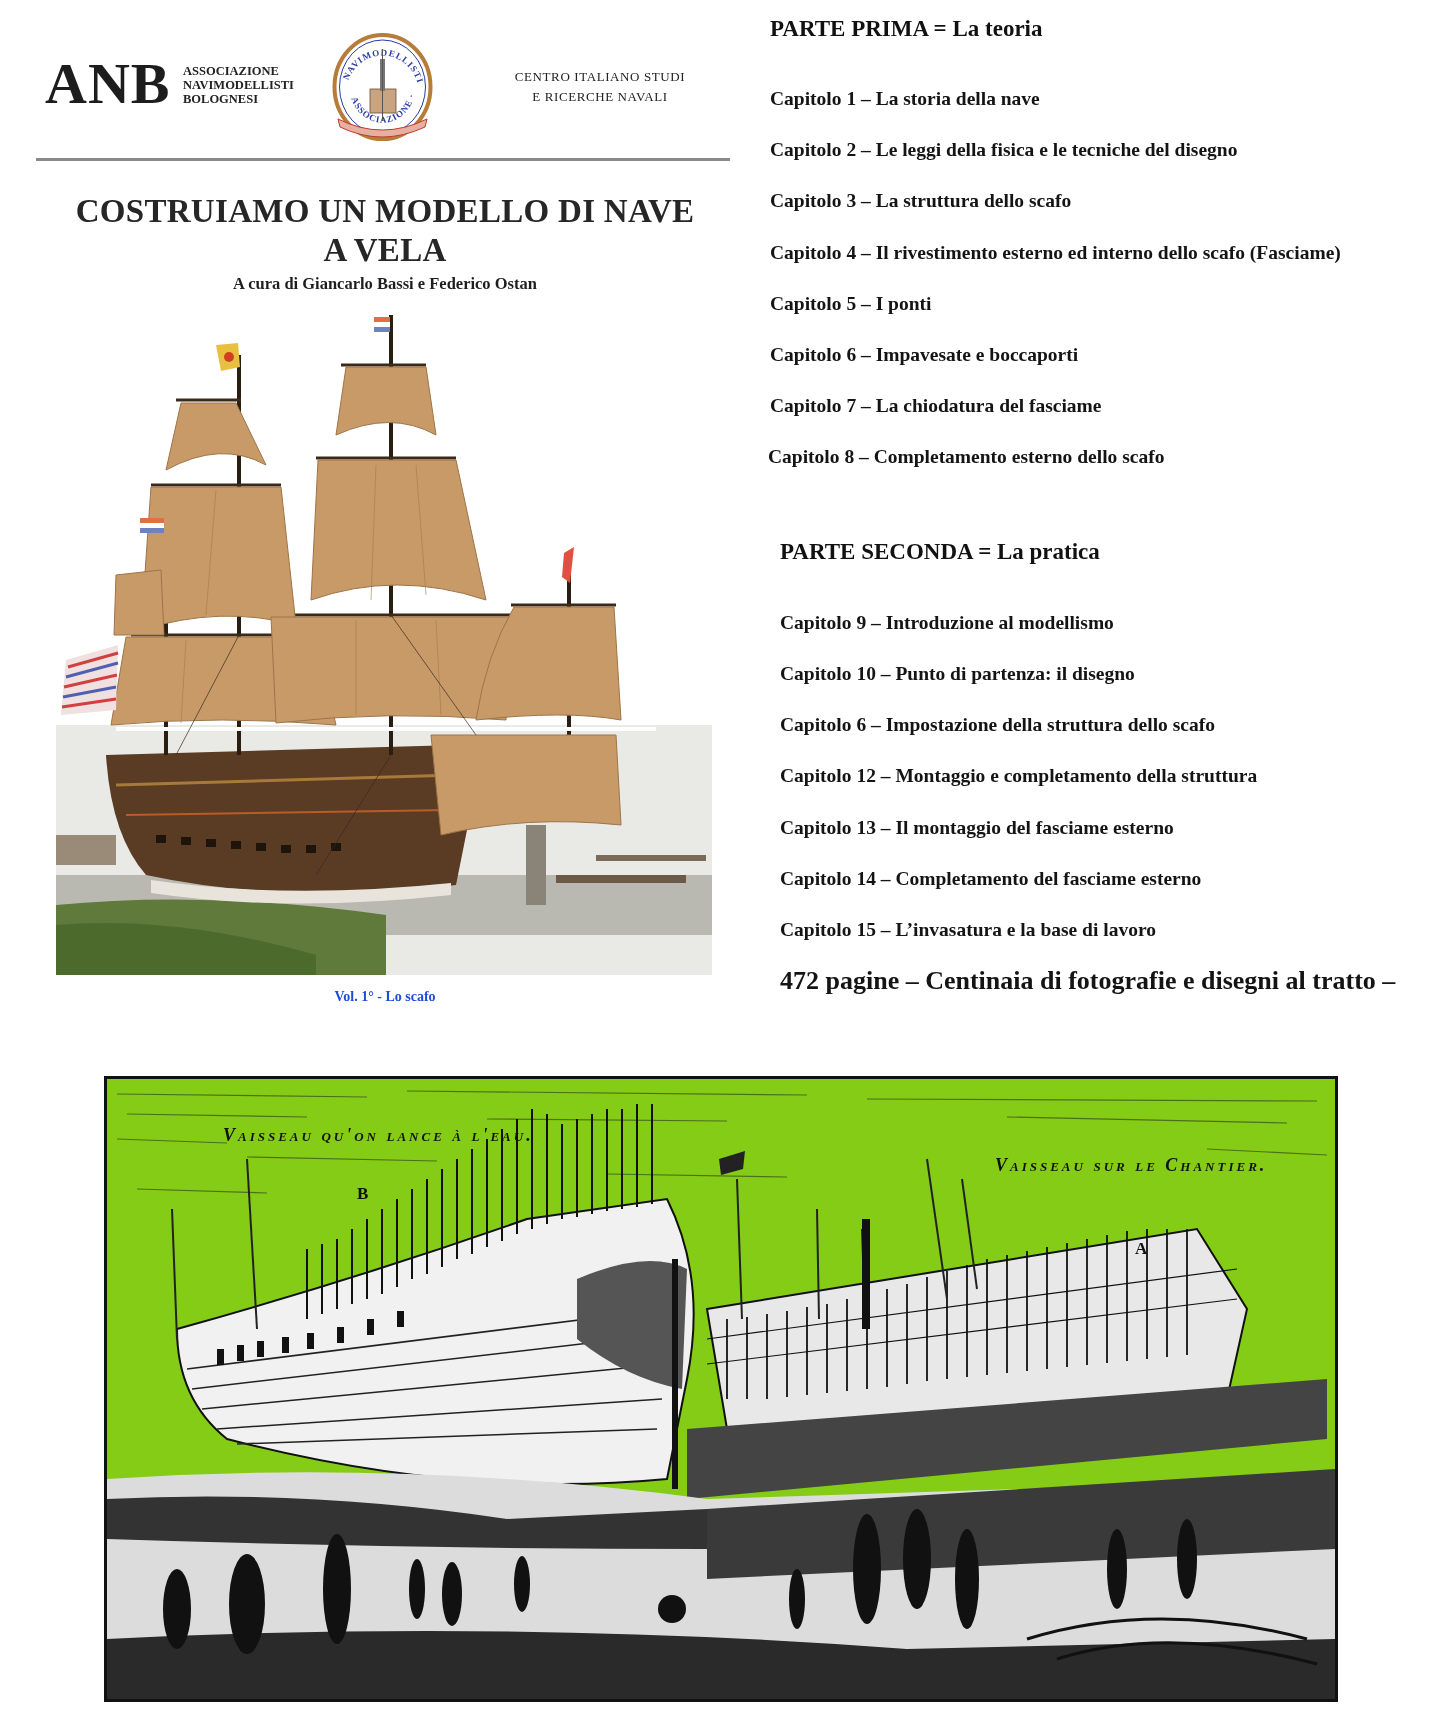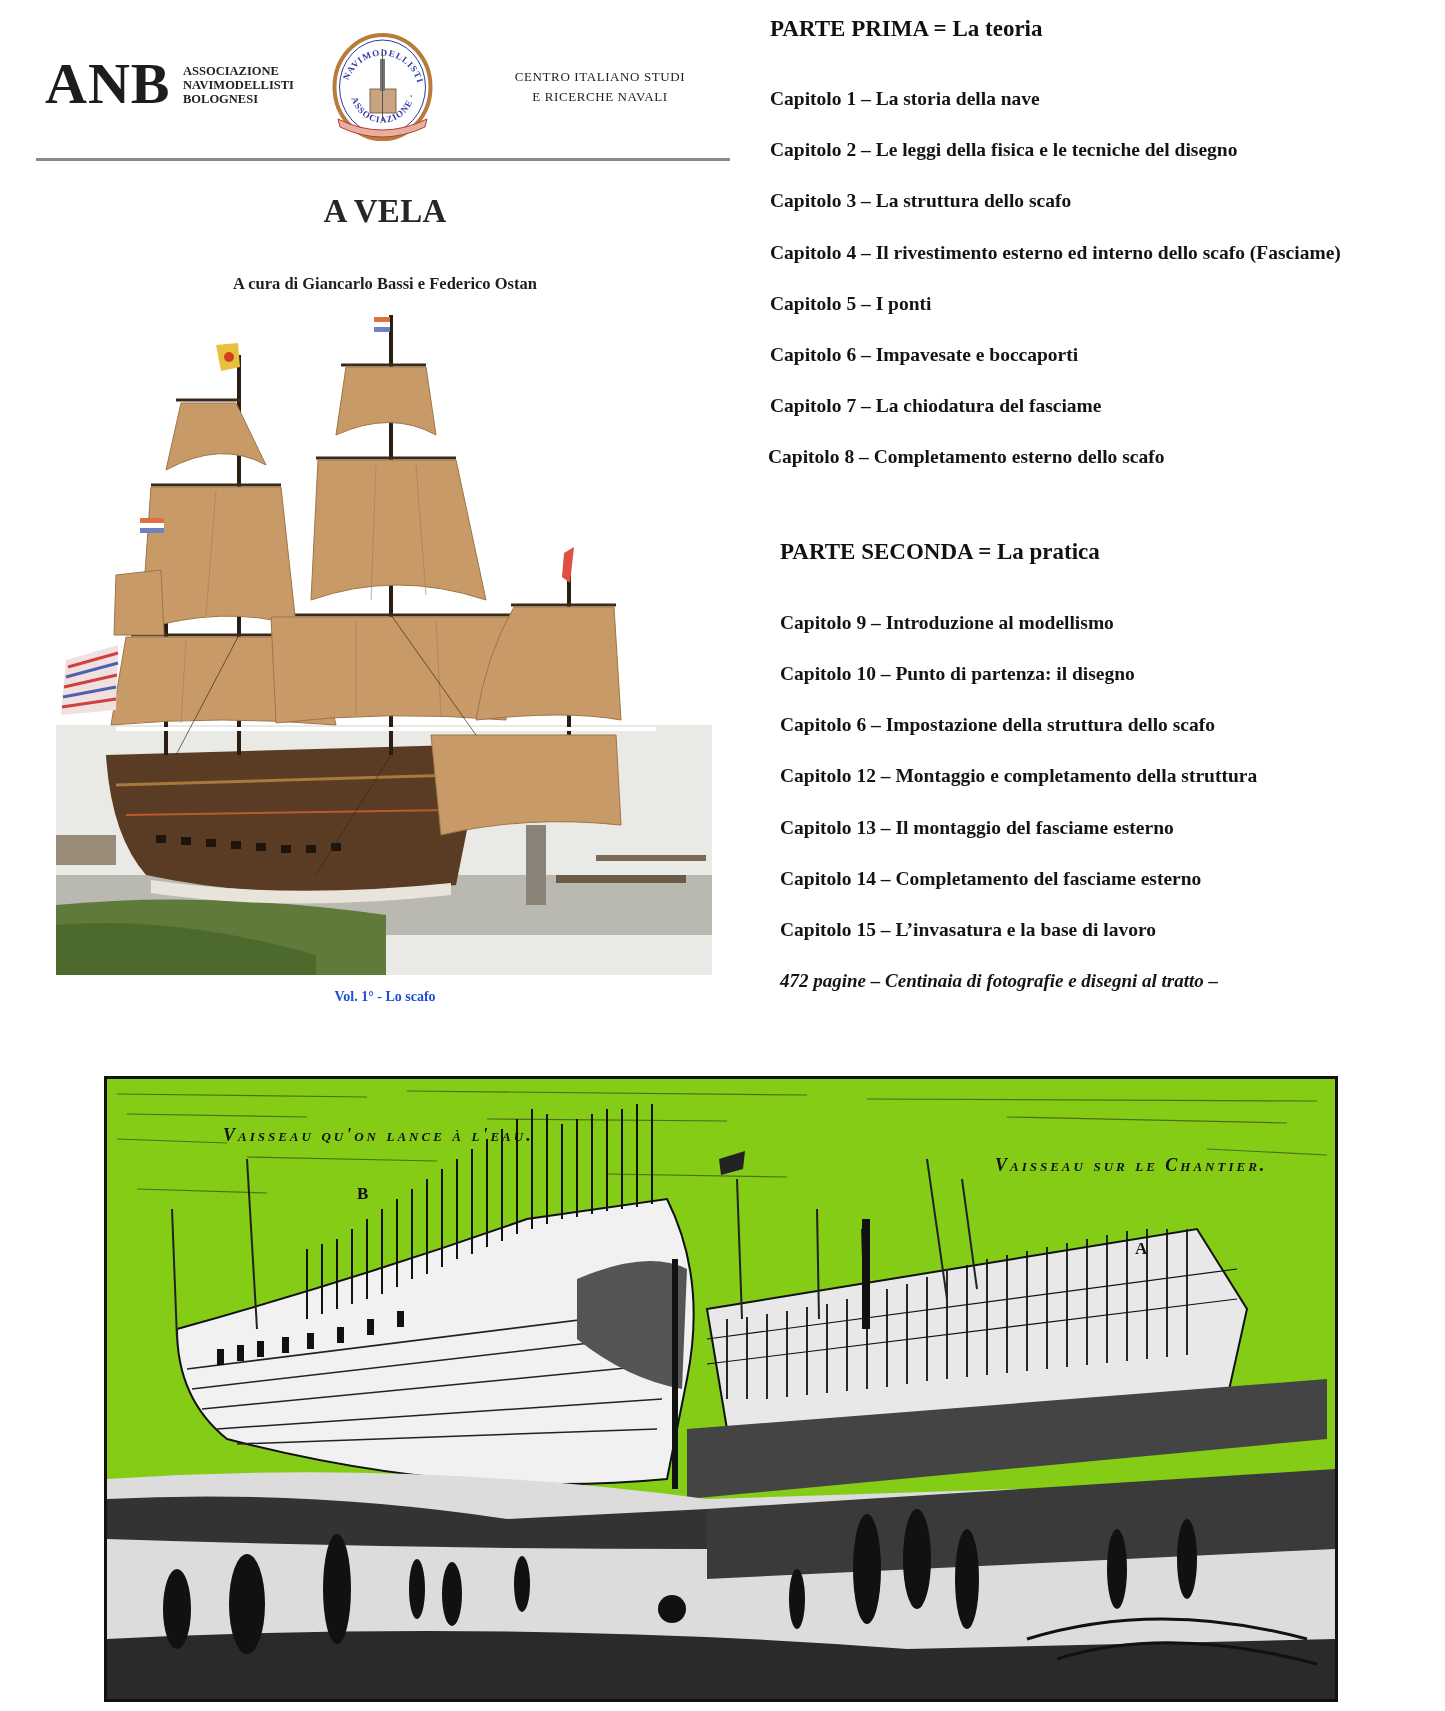--- a/index.html
+++ b/index.html
@@ -20,21 +20,21 @@
   .cover-title { left:40px; top:192px; width:690px; text-align:center; font-size:33px; font-weight:bold; line-height:39px; color:#262626; letter-spacing:0.3px; }
   .cover-authors { left:40px; top:274px; width:690px; text-align:center; font-size:16.5px; font-weight:bold; color:#1e1e1e; }
 
   
   .photo { left:56px; top:315px; width:656px; height:660px; }
   .vol { left:40px; top:989px; width:690px; text-align:center; font-size:14px; font-weight:bold; color:#1d4ed8; }
 
   
   .part { font-size:23px; font-weight:bold; color:#111; white-space:nowrap; }
   .chap { font-size:19.5px; font-weight:bold; color:#141414; white-space:nowrap; }
-  .note { font-size:19px; font-weight:bold; font-style:italic; color:#141414; white-space:nowrap; line-height:26px; }
+  .note { font-size:26px; font-weight:bold; color:#141414; white-space:nowrap; line-height:26px; }
 
   
   .engraving { left:104px; top:1076px; width:1234px; height:626px; border:3px solid #111; box-sizing:border-box; background:#84cc16; overflow:hidden; }
   .eng-caption { font-family:"Liberation Serif", serif; font-style:italic; font-weight:bold; font-size:18px; letter-spacing:3px; color:#111; font-variant:small-caps; }
   .eng-letter { font-family:"Liberation Serif", serif; font-weight:bold; font-size:17px; color:#111; }
 </style>
 </head>
 <body>
 
 <div class="abs anb-mark">ANB</div>
@@ -64,20 +64,21 @@
 </svg>
 
 <div class="abs centro">
   <div>CENTRO ITALIANO STUDI</div>
   <div>E RICERCHE NAVALI</div>
 </div>
 
 <div class="abs rule"></div>
 
 <div class="abs cover-title">
+  <div>COSTRUIAMO UN MODELLO DI NAVE</div>
   <div>A VELA</div>
 </div>
 <div class="abs cover-authors">A cura di Giancarlo Bassi e Federico Ostan</div>
 
 <svg class="abs photo" viewBox="0 0 656 660">
 
   <rect x="0" y="0" width="656" height="660" fill="#ffffff"></rect>
 
   <rect x="0" y="410" width="656" height="250" fill="#e9e9e6"></rect>
 

